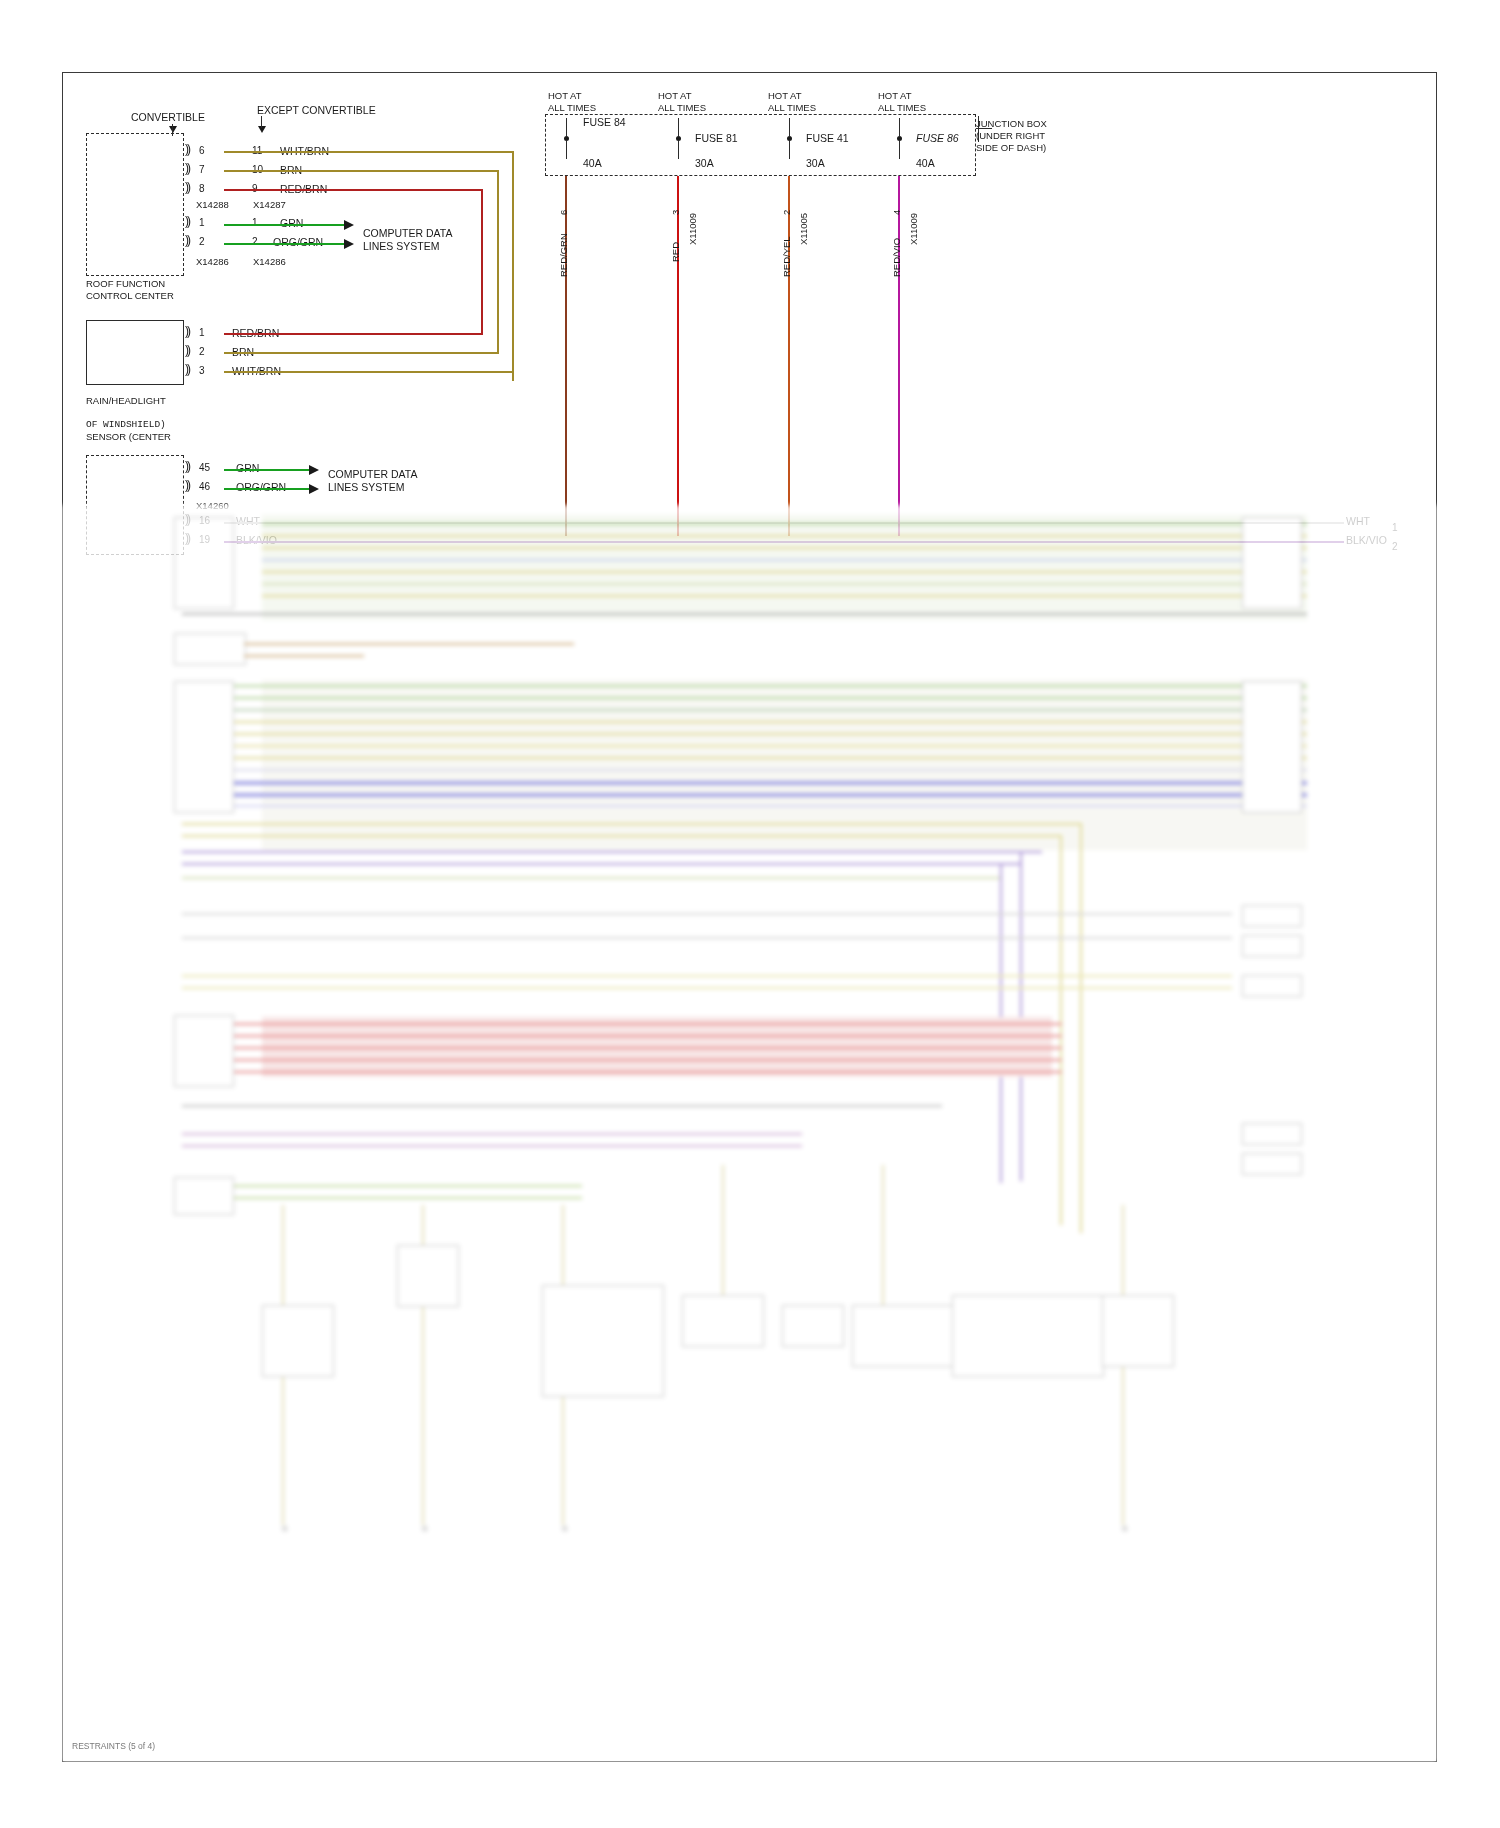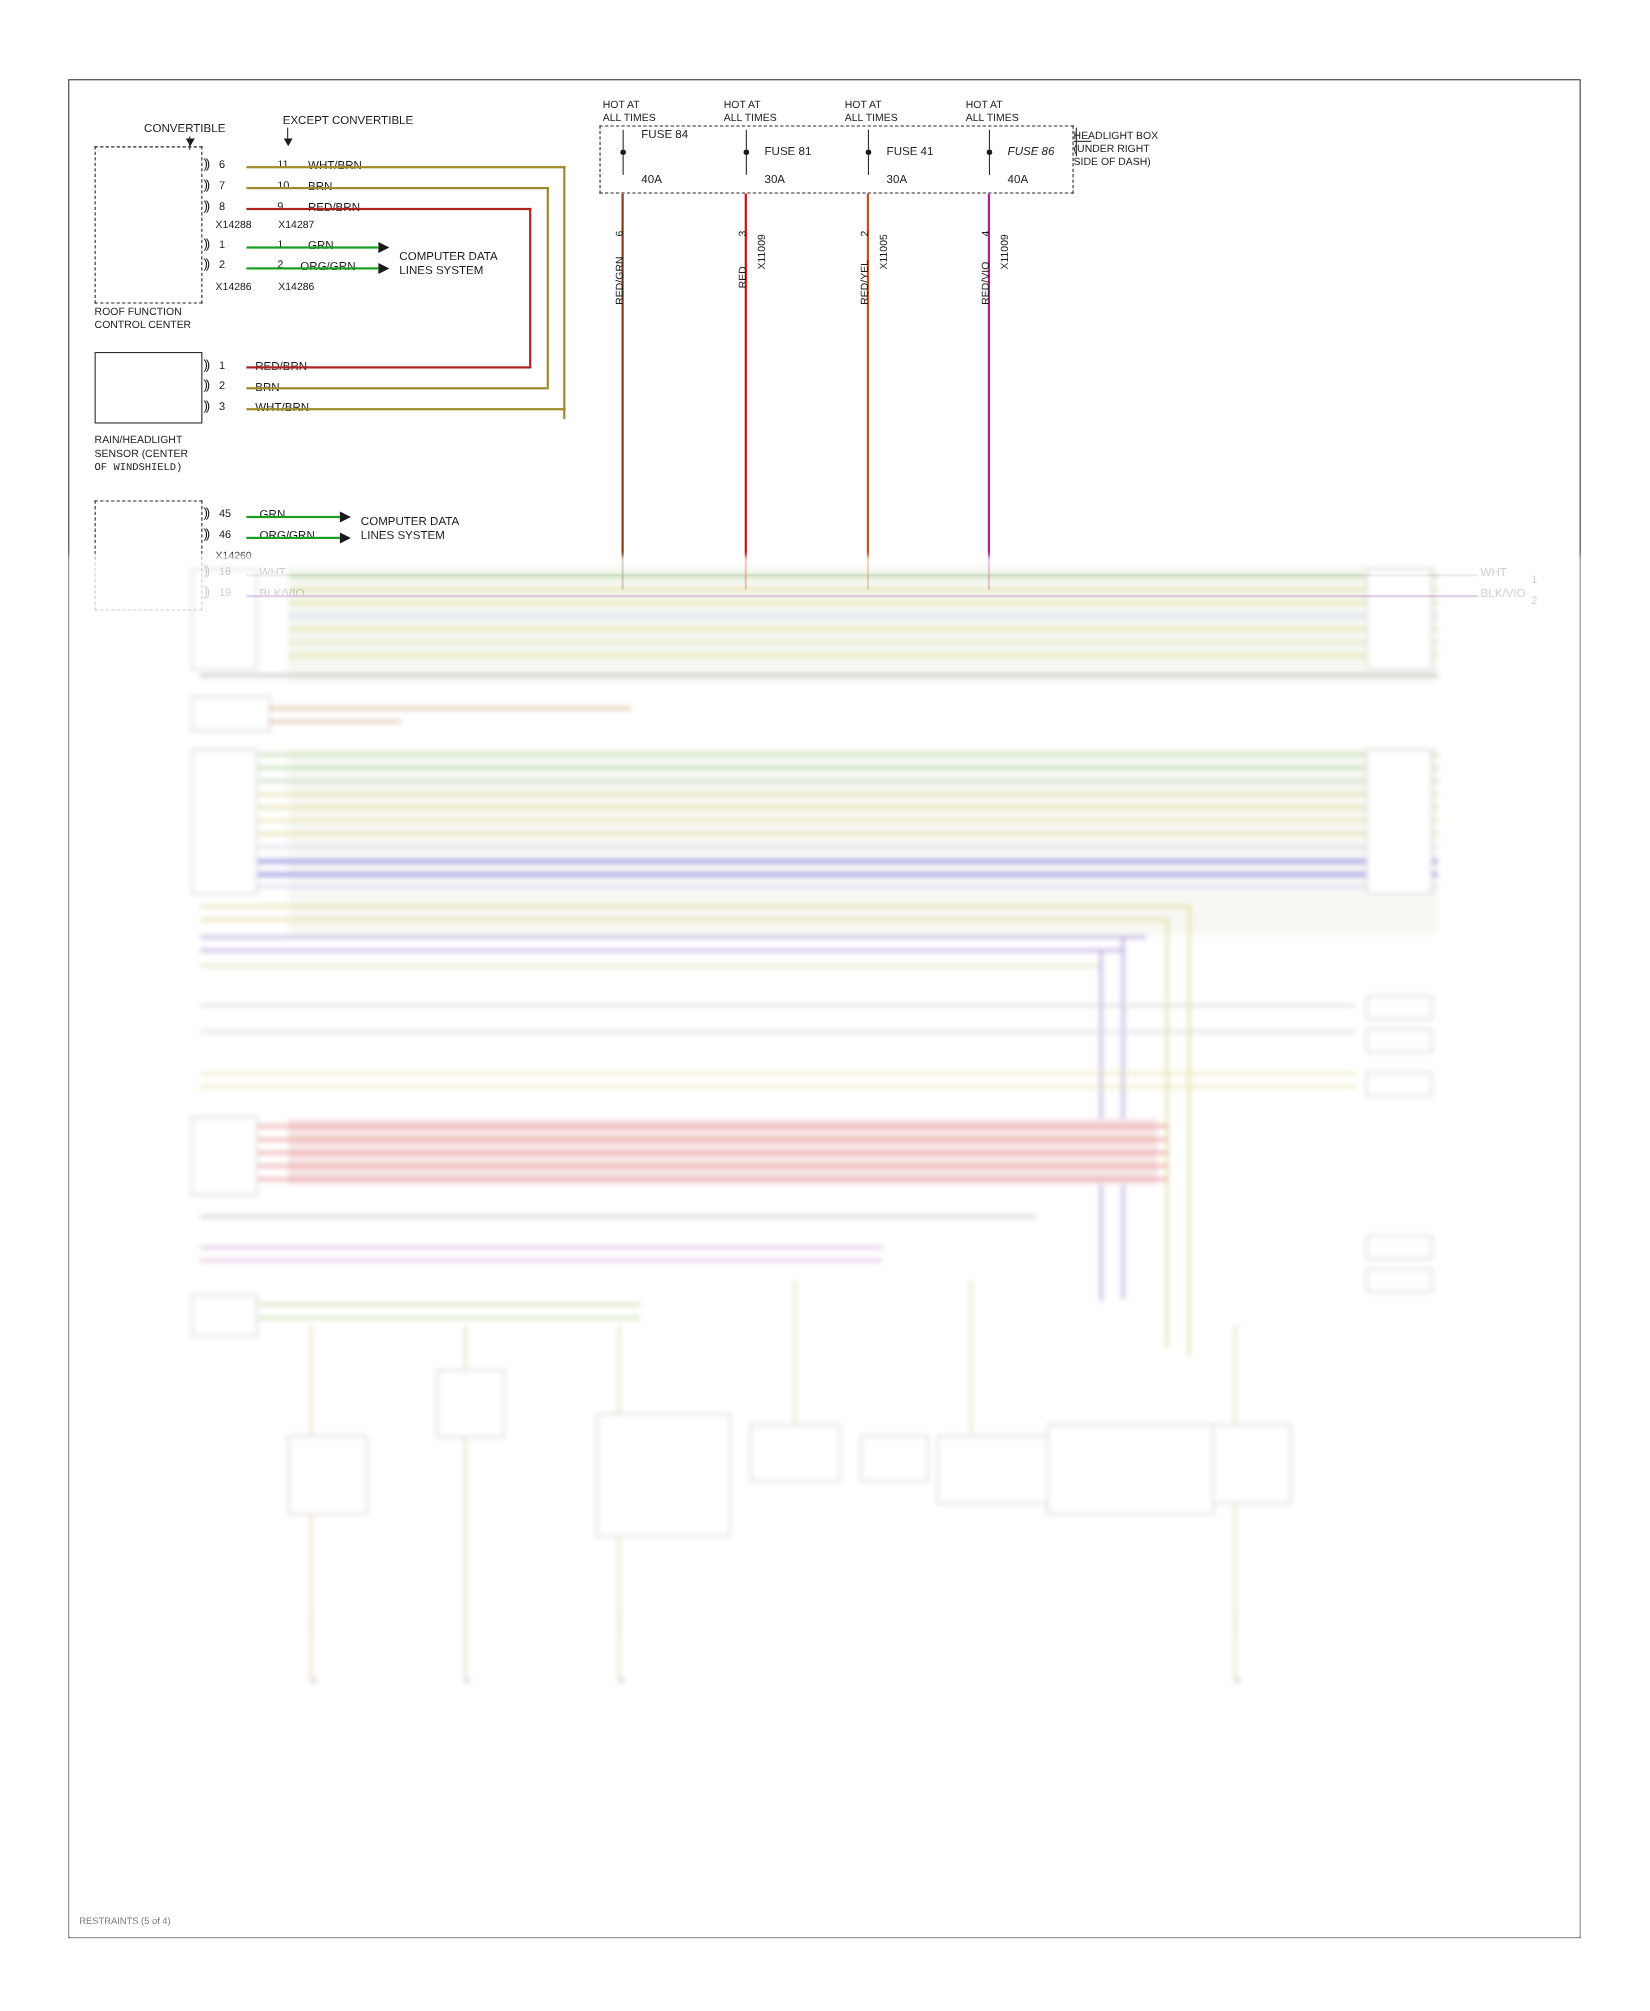--- a/index.html
+++ b/index.html
@@ -172,21 +172,21 @@
 
   <div class="wire-h" style="left:224px; top:224px; width:120px; background:#17a020;"></div>
   <div class="wire-h" style="left:224px; top:243px; width:120px; background:#17a020;"></div>
   <div class="arrow-r" style="left:344px; top:220px;"></div>
   <div class="arrow-r" style="left:344px; top:239px;"></div>
   <div class="txt" style="left:363px; top:227px;">COMPUTER DATA</div>
   <div class="txt" style="left:363px; top:240px;">LINES SYSTEM</div>
 
   <div class="solid-box" style="left:86px; top:320px; width:98px; height:65px;"></div>
   <div class="txt sm" style="left:86px; top:395px;">RAIN/HEADLIGHT</div>
-  <div class="txt sm" style="left:86px; top:407px;">SENSOR (CENTER</div>
+  <div class="txt sm" style="left:86px; top:431px;">SENSOR (CENTER</div>
   <div class="txt sm" style="left:86px; top:419px;font-family:Liberation Mono, monospace;">OF WINDSHIELD)</div>
 
   <div class="conn" style="left:185px; top:324px;">))</div>
   <div class="pin" style="left:199px; top:327px;">1</div>
   <div class="txt" style="left:232px; top:327px;">RED/BRN</div>
 
   <div class="conn" style="left:185px; top:343px;">))</div>
   <div class="pin" style="left:199px; top:346px;">2</div>
   <div class="txt" style="left:232px; top:346px;">BRN</div>
 
@@ -268,21 +268,21 @@
   <div class="txt sm" style="left:878px; top:90px;">HOT AT</div>
   <div class="txt sm" style="left:878px; top:102px;">ALL TIMES</div>
   <div class="fuse-dot" style="left:897px; top:136px;"></div>
   <div class="vline" style="left:899px; top:118px; height:18px;"></div>
   <div class="vline" style="left:899px; top:141px; height:18px;"></div>
   <div class="txt" style="left:916px; top:132px;font-style:italic;">FUSE 86</div>
   <div class="txt" style="left:916px; top:157px;">40A</div>
 
   <div class="hline" style="left:976px; top:128px; width:16px;"></div>
   <div class="vline" style="left:978px; top:116px; height:26px;"></div>
-  <div class="txt sm" style="left:976px; top:118px;">HEADLIGHT BOX</div>
+  <div class="txt sm" style="left:976px; top:118px;">JUNCTION BOX</div>
   <div class="txt sm" style="left:976px; top:130px;">(UNDER RIGHT</div>
   <div class="txt sm" style="left:976px; top:142px;">SIDE OF DASH)</div>
 
   <div class="wire-v" style="left:565px; top:176px; height:360px; background:#8a3b1e;"></div>
   <div class="vtxt" style="left:558px; top:215px;">6</div>
   <div class="vtxt" style="left:558px; top:277px;">RED/GRN</div>
 
   <div class="wire-v" style="left:677px; top:176px; height:360px; background:#cc1111;"></div>
   <div class="vtxt" style="left:670px; top:215px;">3</div>
   <div class="vtxt" style="left:670px; top:262px;">RED</div>

